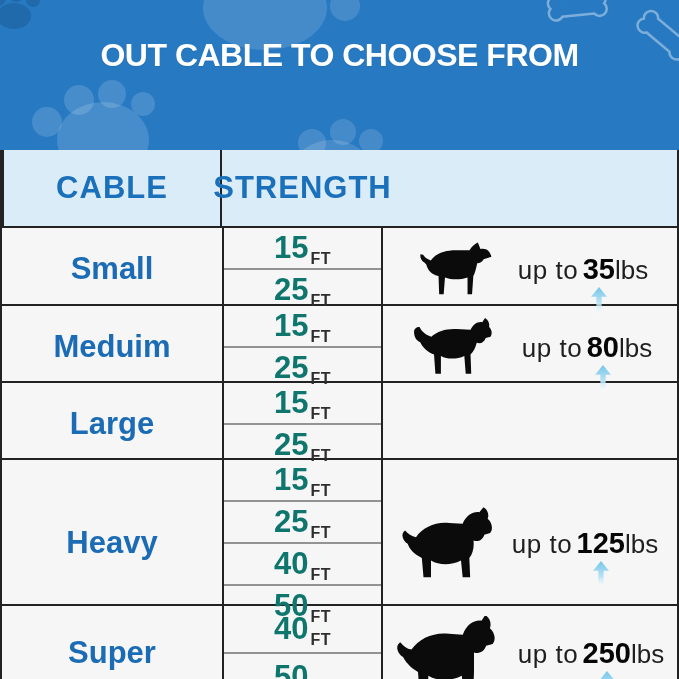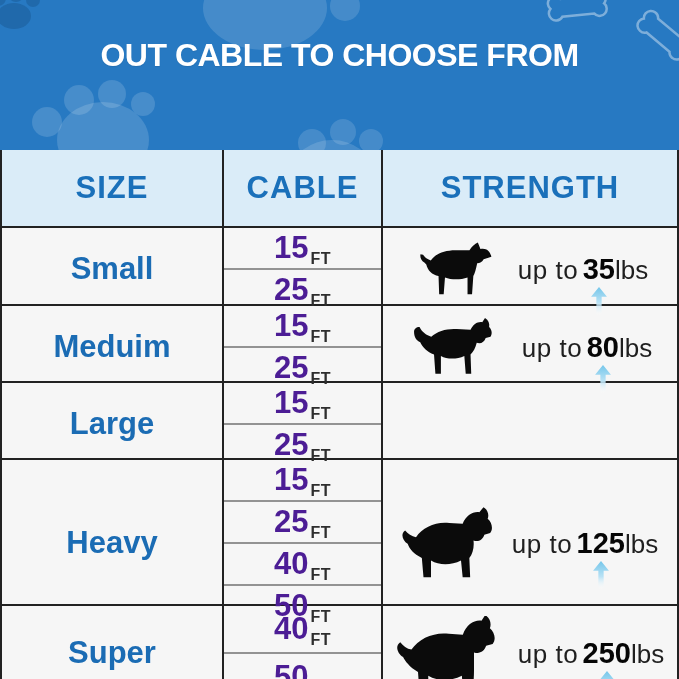--- a/index.html
+++ b/index.html
@@ -45,21 +45,21 @@
   }
   .len-col{
     border-left:2px solid #222; border-right:2px solid #222;
     display:flex; flex-direction:column;
   }
   .len-cell{
     flex:1; display:flex; align-items:center; justify-content:center;
     border-top:2px solid #939393;
   }
   .len-cell:first-child{ border-top:none; }
-  .len-val{ font-size:31px; font-weight:800; color:#4c1d95; }
+  .len-val{ font-size:31px; font-weight:800; color:#0f766e; }
   .len-unit{ font-size:16px; font-weight:700; color:#2e2e2e; margin-left:2px; letter-spacing:0.5px; align-self:center; margin-top:22px; }
   .strength-cell{
     display:flex; align-items:center; justify-content:center; gap:16px;
     padding-right:6px;
     text-align:right;
   }
   .dog{ flex:0 0 auto; }
   .dog path{ fill:#0b0b0b; }
   .str-text{ white-space:nowrap; }
   .upto{ font-size:26px; color:#1f1f1f; font-weight:400; letter-spacing:0.5px; }
@@ -127,21 +127,20 @@
       </g>
     </svg>
     <div class="banner-title">
       <div>OUT CABLE TO CHOOSE FROM</div>
     </div>
   </div>
 
   <div class="table">
 
     <div class="trow thead">
-      <div class="hcell">SIZE</div>
       <div class="hcell mid">CABLE</div>
       <div class="hcell">STRENGTH</div>
     </div>
 
     <div class="trow group h-small">
       <div class="size-cell">Small</div>
       <div class="len-col">
         <div class="len-cell">
           <span class="len-val">15</span>
             <span class="len-unit">FT</span>

